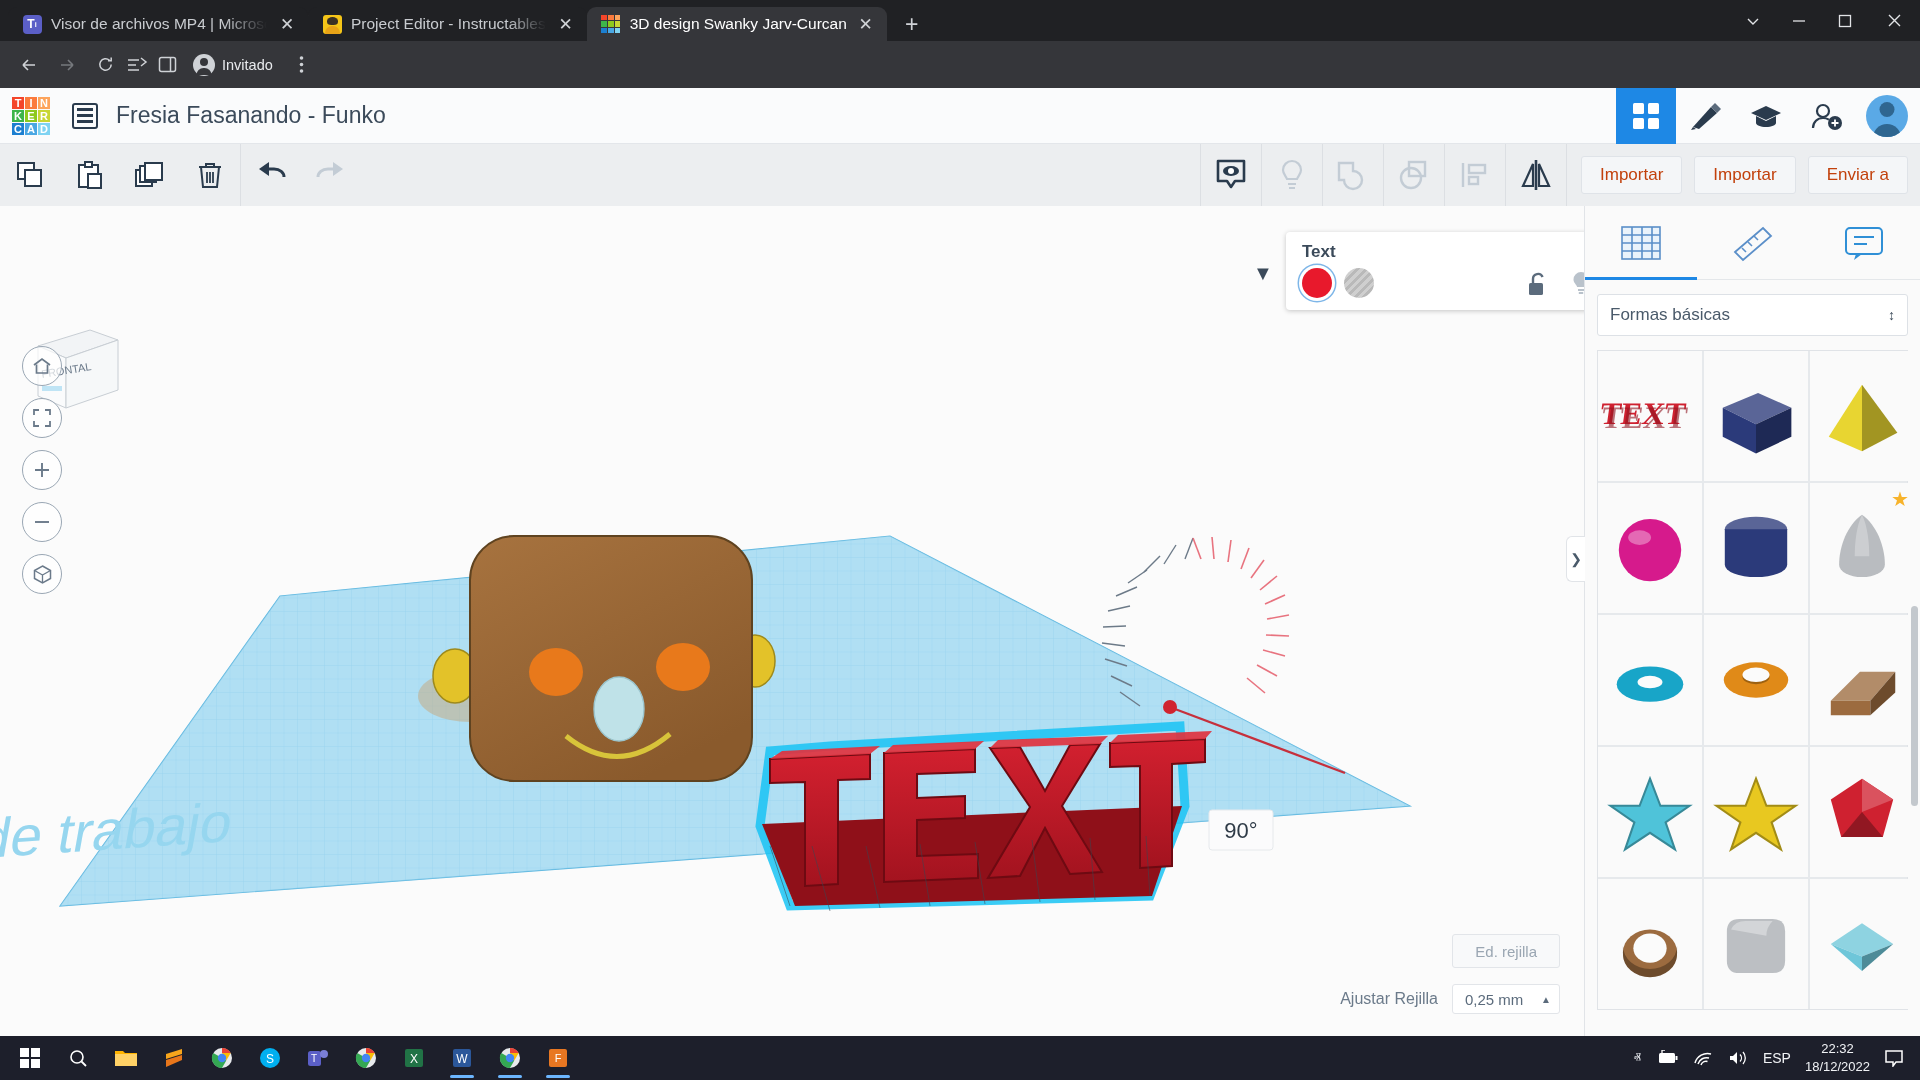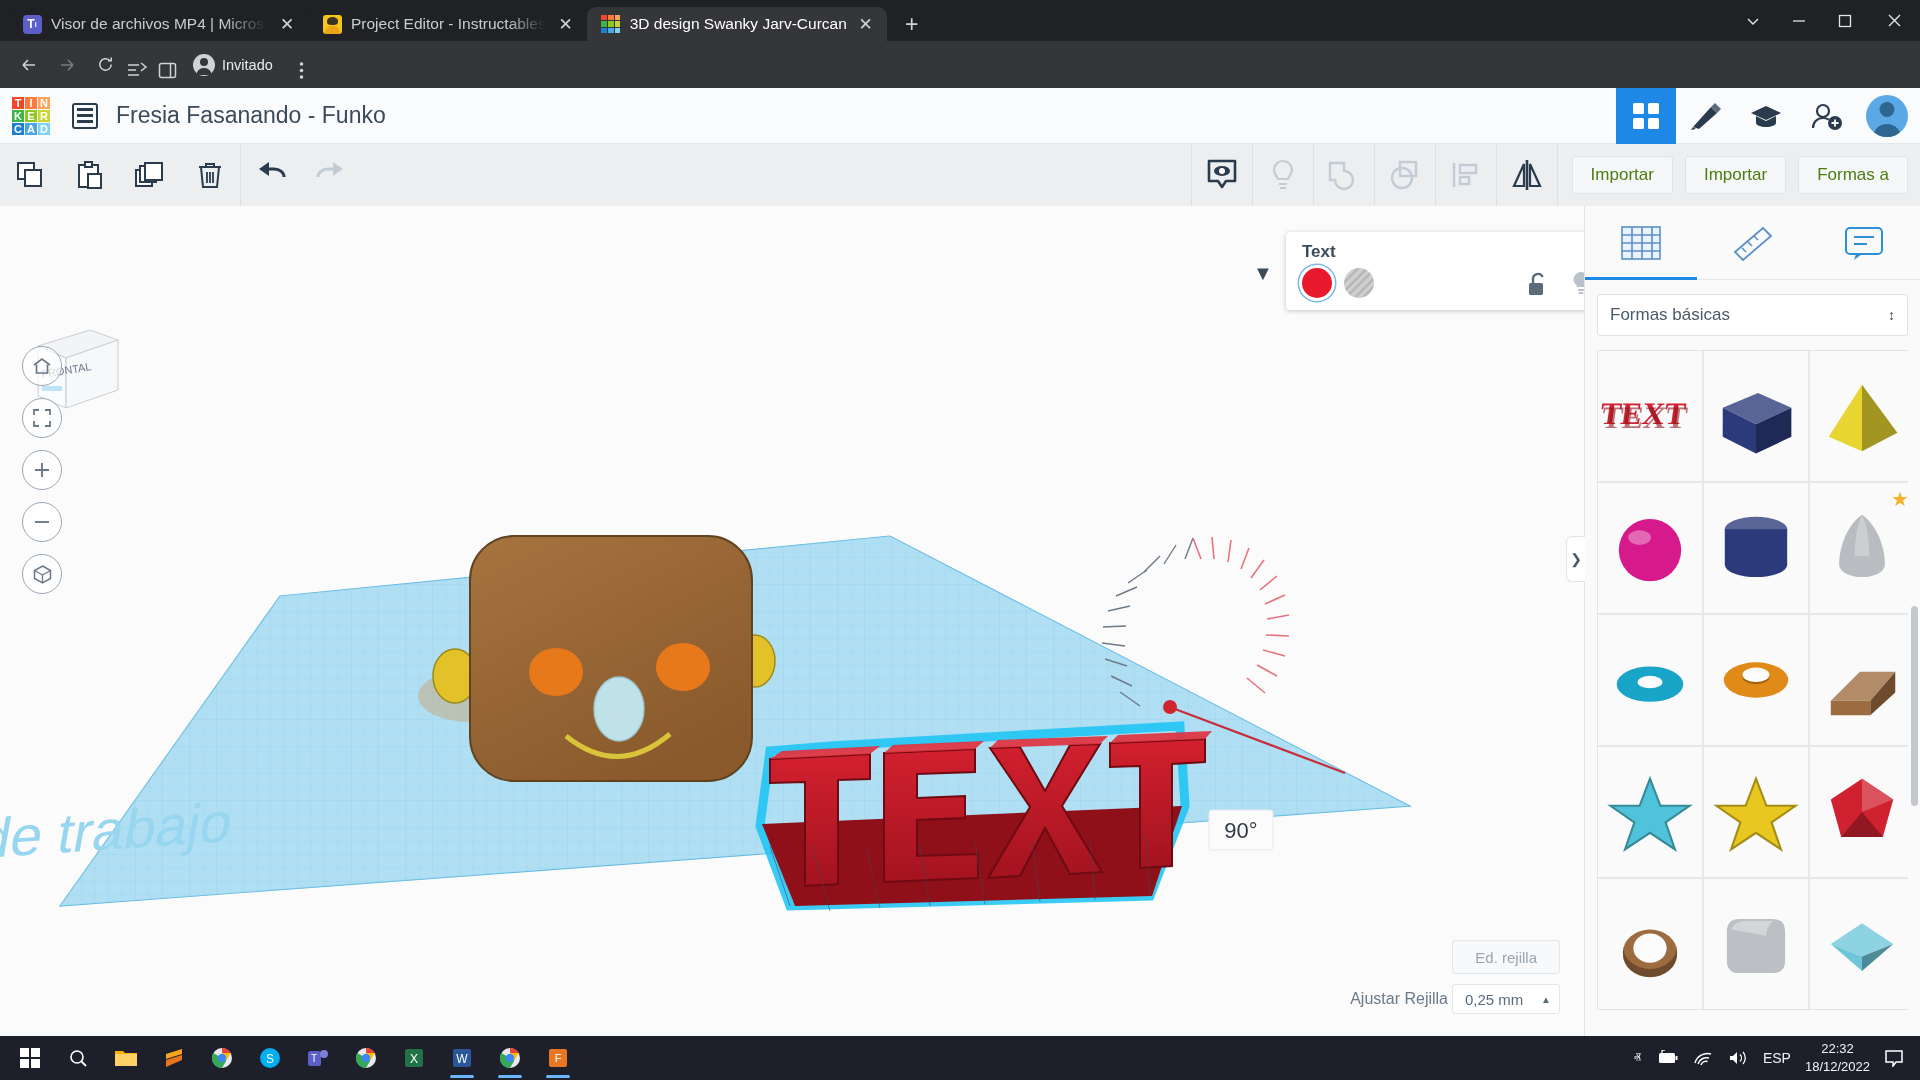--- a/index.html
+++ b/index.html
@@ -50,21 +50,21 @@
 
   
   .omnirow { height: 47px; background: #35363a; display: flex; align-items: center; padding: 0 12px; gap: 4px; }
   .navbtn { width: 34px; height: 34px; border-radius: 50%; display: flex; align-items: center;
             justify-content: center; color: #cfd2d6; font-size: 19px; }
   .navbtn.dim { color: #76797d; }
   .omnibox { flex: 1; height: 32px; background: #202124; border-radius: 16px; display: flex;
              align-items: center; padding: 0 14px; gap: 12px; margin: 0 8px; }
   .omni-url { font-size: 14.5px; color: #9aa0a6; white-space: nowrap; }
   .omni-url b { color: #e8eaed; font-weight: normal; }
-  .omni-icons { display: flex; align-items: flex-end; gap: 10px; }
+  .omni-icons { display: flex; align-items: center; gap: 10px; }
   .profile-chip { display: flex; align-items: center; gap: 7px; color: #e8eaed; font-size: 14.5px;
                   padding: 4px 10px 4px 6px; border-radius: 16px; }
   .avatar-sm { width: 22px; height: 22px; border-radius: 50%; background: #cfd2d6; position: relative; }
   .avatar-sm:before { content: ""; position: absolute; left: 50%; top: 4px; transform: translateX(-50%);
     width: 8px; height: 8px; border-radius: 50%; background: #35363a; }
   .avatar-sm:after { content: ""; position: absolute; left: 50%; bottom: 1px; transform: translateX(-50%);
     width: 15px; height: 7px; border-radius: 8px 8px 0 0; background: #35363a; }
 
   
   .app { position: absolute; top: 88px; left: 0; width: 1920px; height: 948px; background: #fff; }
@@ -90,21 +90,21 @@
   .tk-avatar:after { content:""; position:absolute; left:50%; bottom:-3px; transform:translateX(-50%);
     width: 28px; height: 16px; border-radius: 14px 14px 0 0; background: #2f6690; }
 
   
   .tk-toolbar { height: 62px; background: #eceef0; display: flex; align-items: center; position: relative; }
   .tb-group { display: flex; align-items: center; height: 62px; }
   .tb-btn { width: 60px; height: 62px; display: flex; align-items: center; justify-content: center; }
   .tb-sep { width: 1px; height: 62px; background: #dcdfe3; }
   .tb-right { margin-left: auto; display: flex; align-items: center; height: 62px; }
   .tk-textbtn { height: 38px; padding: 0 18px; border: 1px solid #dfe3e8; background: #f4f6f8;
-    color: #4d7c0f; font-size: 17px; display: flex; align-items: center; margin-right: 12px; border-radius: 3px; }
+    color: #c2410c; font-size: 17px; display: flex; align-items: center; margin-right: 12px; border-radius: 3px; }
   svg { display: block; }
 
   
   .tk-body { display: flex; height: 830px; }
   .canvas { position: relative; flex: 1; background: #fbfbfb; overflow: hidden; }
   .panel { width: 336px; background: #fafafa; border-left: 1px solid #e1e4e8; position: relative; }
 
   
   .viewctl { position: absolute; left: 22px; top: 140px; display: flex; flex-direction: column; gap: 12px; }
   .vc-btn { width: 40px; height: 40px; border-radius: 50%; border: 1.6px solid #9aa7b4;
@@ -124,21 +124,21 @@
   .swatches { display: flex; align-items: center; gap: 12px; margin-top: 6px; }
   .sw { width: 30px; height: 30px; border-radius: 50%; }
   .sw.solid { background: #e8192c; box-shadow: 0 0 0 3px #fff, 0 0 0 4.5px #7eb6e8; }
   .sw.hole { background: repeating-linear-gradient(135deg, #cfcfcf 0 3px, #b9b9b9 3px 6px); }
   .props-right { position: absolute; right: 14px; bottom: 12px; display: flex; align-items: center; gap: 22px; }
 
   
   .gridfoot { position: absolute; right: 24px; bottom: 22px; text-align: right; }
   .gf-edit { display: inline-flex; align-items: center; justify-content: center; height: 32px; padding: 16px 22px;
              border: 1px solid #e2e5e9; background: #f8f9fa; color: #9aa6b2; font-size: 15px; border-radius: 3px; }
-  .gf-row { display: flex; align-items: center; justify-content: flex-end; gap: 4px; margin-top: 10px; }
+  .gf-row { display: flex; align-items: center; justify-content: flex-end; gap: 14px; margin-top: 16px; }
   .gf-label { color: #6b7a8a; font-size: 16px; }
   .gf-select { height: 30px; min-width: 108px; border: 1px solid #e2e5e9; background: #fff; color: #5b6b7c;
                font-size: 15px; display: flex; align-items: center; justify-content: space-between;
                padding: 0 8px 0 12px; border-radius: 3px; }
 
   
   .collapse { position: absolute; left: -19px; top: 330px; width: 19px; height: 46px;
               background: #fff; border: 1px solid #e1e4e8; border-right: none;
               border-radius: 6px 0 0 6px; display: flex; align-items: center; justify-content: center;
               color: #4a5a6a; font-size: 14px; }
@@ -424,21 +424,21 @@
           <svg width="34" height="32" viewBox="0 0 34 32">
               <path d="M14 5v22H4z" fill="none" stroke="#2a3b4d" stroke-width="2.2"></path>
               <path d="M20 5v22h10z" fill="none" stroke="#2a3b4d" stroke-width="2.2"></path>
               <path d="M17 1v30" stroke="#2a3b4d" stroke-width="2.6"></path>
             </svg>
         </div>
         <div class="tb-sep"></div>
         <div style="display:flex;align-items:center;padding-left:14px">
           <div class="tk-textbtn">Importar</div>
           <div class="tk-textbtn">Importar</div>
-          <div class="tk-textbtn">Formas a</div>
+          <div class="tk-textbtn">Enviar a</div>
         </div>
       </div>
     </div>
 
     <div class="tk-body">
 
       <div class="canvas">
 
         <div class="frontbox">
           <svg width="96" height="90" viewBox="0 0 96 90">

